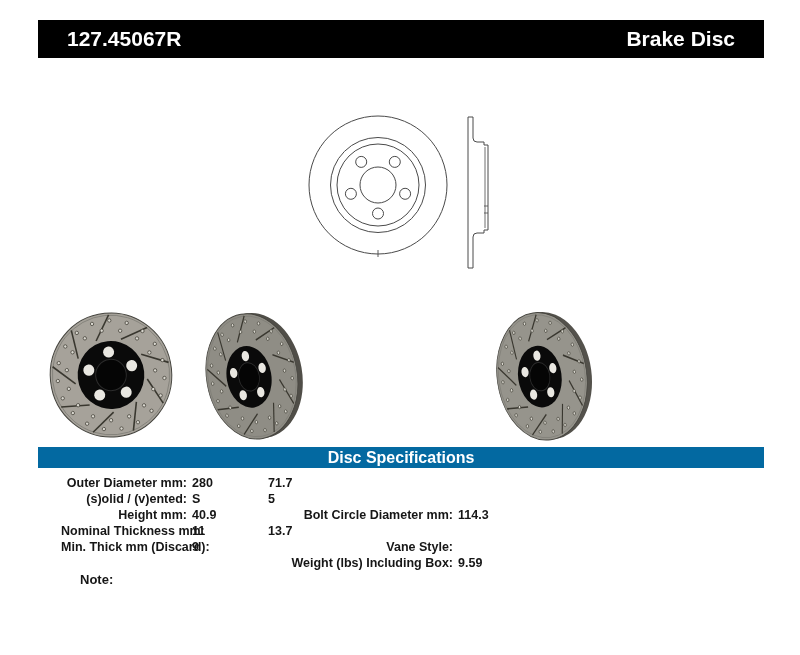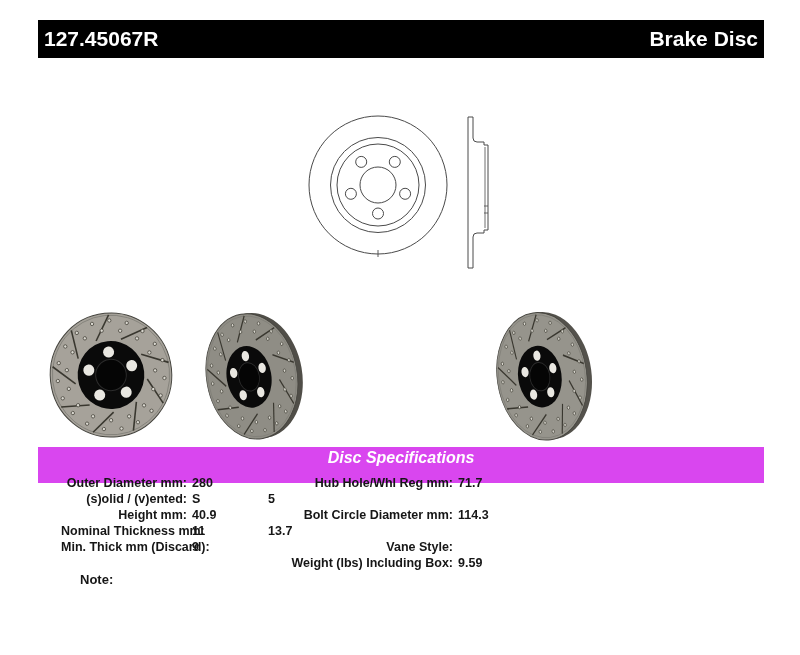--- a/index.html
+++ b/index.html
@@ -3,25 +3,25 @@
 <meta charset="utf-8">
 <style>
   html,body{margin:0;padding:0;background:#fff;}
   .page{
     position:relative;width:800px;height:655px;background:#ffffff;overflow:hidden;
     font-family:"Liberation Sans",sans-serif;font-weight:bold;color:#161616;
   }
   .hbar{
     position:absolute;left:38px;top:20px;width:726px;height:38px;
     background:#000;color:#fff;display:flex;justify-content:space-between;align-items:center;
-    padding:0 6px;box-sizing:border-box;font-size:21px;
+    padding:0 29px;box-sizing:border-box;font-size:21px;
   }
   .specbar{
-    position:absolute;left:38px;top:447px;width:726px;height:36px;
-    background:#d946ef;color:#fff;text-align:center;font-size:16px;line-height:21px;font-style:italic;
+    position:absolute;left:38px;top:447px;width:726px;height:21px;
+    background:#0369a1;color:#fff;text-align:center;font-size:16px;line-height:21px;
   }
   .drawing{position:absolute;left:285px;top:100px;}
   .photo{position:absolute;}
   .photo-left{left:45px;top:308px;}
   .photo-mid{left:203px;top:312px;}
   .photo-right{left:494px;top:310px;}
   .spec-col{position:absolute;top:475px;font-size:12.5px;margin-left:23px;}
   .spec-row{display:flex;line-height:16px;white-space:nowrap;}
   .spec-label{display:inline-block;text-align:right;}
   .col1{left:38px;} .col1 .spec-label{width:126px;}
@@ -256,21 +256,20 @@
       <span class="spec-value">11</span>
     </div>
     <div class="spec-row">
       <span class="spec-label">Min. Thick mm (Discard):</span>
       <span class="spec-value">9</span>
     </div>
   </div>
 
   <div class="spec-col col2">
     <div class="spec-row">
-      <span class="spec-label">Hub Hole/Whl Reg mm:</span>
       <span class="spec-value">71.7</span>
     </div>
     <div class="spec-row">
       <span class="spec-value">5</span>
     </div>
     <div class="spec-row">
       <span class="spec-label">Bolt Circle Diameter mm:</span>
       <span class="spec-value">114.3</span>
     </div>
     <div class="spec-row">

